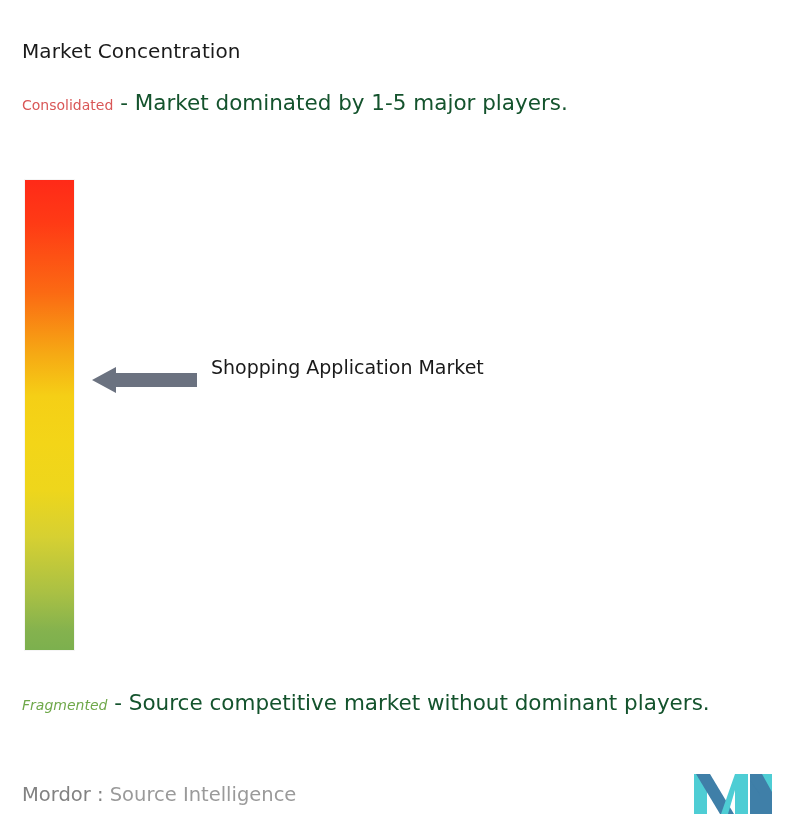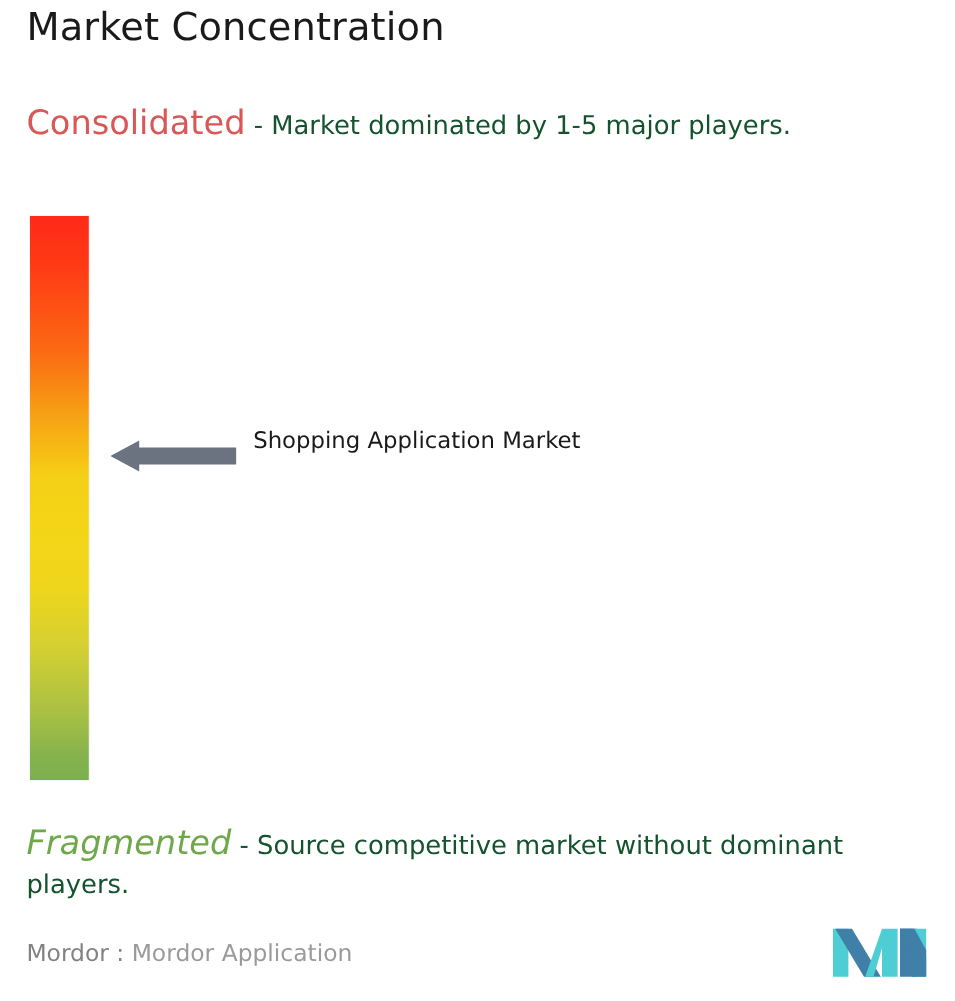--- a/index.html
+++ b/index.html
@@ -11,41 +11,41 @@
     width: 796px;
     height: 834px;
     position: relative;
     font-family: "DejaVu Sans", sans-serif;
     overflow: hidden;
   }
 
   #page-title {
     position: absolute;
     left: 22px;
-    top: 6px;
-    font-size: 32px;
+    top: 35px;
+    font-size: 20px;
     line-height: 32px;
     color: #1a1a1a;
     letter-spacing: 0.1px;
     white-space: nowrap;
   }
 
   .desc-block {
     position: absolute;
     left: 22px;
     width: 758px;
     font-size: 21.5px;
     line-height: 32px;
     color: #1a1a1a;
   }
   #desc-top { top: 87px; }
   #desc-bottom { top: 687px; }
 
   .legend-term {
-    font-size: 28px;
+    font-size: 14px;
   }
   #consolidated-term { color: #d95757; }
   #fragmented-term   { color: #6fa84a; font-style: italic; }
 
   .desc-text { color: #14532d; }
 
   
   #scale-bar {
     position: absolute;
     left: 25px;
@@ -119,21 +119,21 @@
 <div id="pointer-arrow">
   <svg width="105" height="28" viewBox="0 0 105 28" xmlns="http://www.w3.org/2000/svg">
     <polygon points="0,14 24,1 24,7 105,7 105,21 24,21 24,27" fill="#6b7280"></polygon>
   </svg>
 </div>
 
 <div id="market-label">Shopping Application Market</div>
 
 <div class="desc-block" id="desc-bottom"><span class="legend-term" id="fragmented-term">Fragmented</span><span class="desc-text">   - Source competitive market without dominant players.</span></div>
 
-<div id="source-line"><span id="source-label">Mordor :</span>&nbsp;<span id="source-value">Mordor Application</span></div>
+<div id="source-line"><span id="source-label">Mordor :</span>&nbsp;<span id="source-value">Source Intelligence</span></div>
 
 <div id="brand-logo">
   <svg width="78" height="48" viewBox="0 0 78 48" xmlns="http://www.w3.org/2000/svg">
 
     <polygon points="0,4 13,4 13,44 0,44" fill="#4ecdd4"></polygon>
     <polygon points="2,4 16,4 40,44 26,44" fill="#3f7fa8"></polygon>
     <polygon points="41,4 54,4 54,44 41,44" fill="#4ecdd4"></polygon>
     <polygon points="27,44 41,4 41,20 34,44" fill="#4ecdd4"></polygon>
 
     <polygon points="56,4 70,4 70,44 56,44" fill="#3f7fa8"></polygon>

